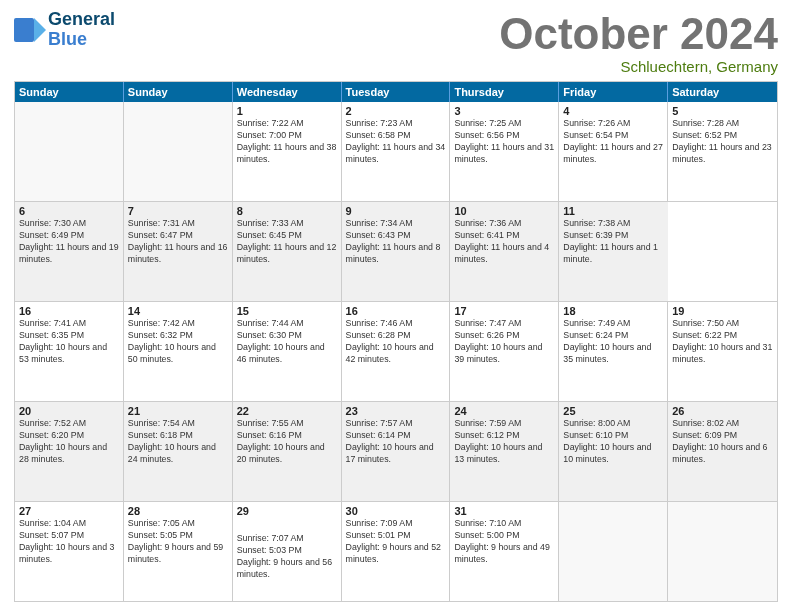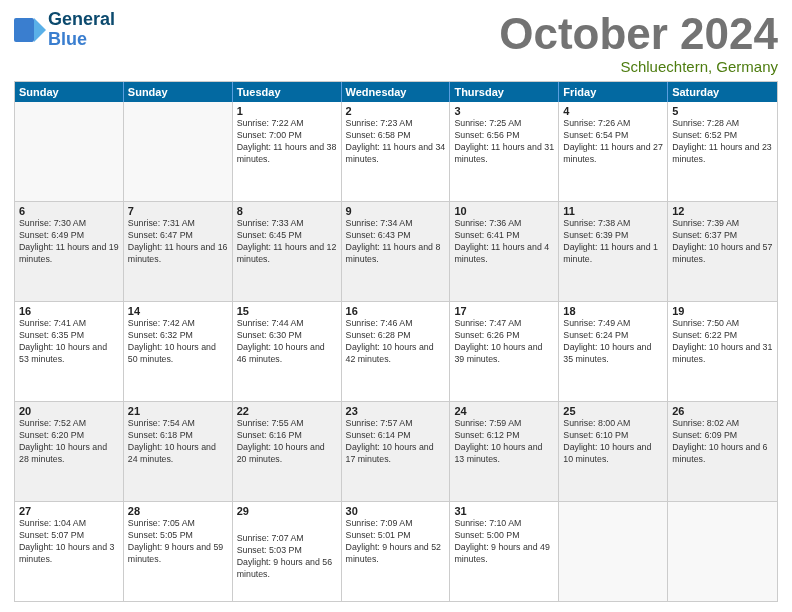--- a/index.html
+++ b/index.html
@@ -127,22 +127,22 @@
       <div class="month-title">October 2024</div>
       <div class="subtitle">Schluechtern, Germany</div>
     </div>
   </div>
 
   <div class="calendar">
     <div class="cal-header">
 
     <div class="cal-header-cell">Sunday</div>
         <div class="cal-header-cell">Sunday</div>
+        <div class="cal-header-cell">Wednesday</div>
         <div class="cal-header-cell">Tuesday</div>
-        <div class="cal-header-cell">Wednesday</div>
         <div class="cal-header-cell">Thursday</div>
         <div class="cal-header-cell">Friday</div>
         <div class="cal-header-cell">Saturday</div>
       </div>
     <div class="cal-body">
 
     <div class="cal-row">
           <div class="cal-cell empty"></div>
           <div class="cal-cell empty"></div>
           <div class="cal-cell">
@@ -206,26 +206,20 @@
             <div class="day-info" style="white-space: pre-line;">Sunrise: 7:36 AM
 Sunset: 6:41 PM
 Daylight: 11 hours and 4 minutes.</div>
           </div>
           <div class="cal-cell">
             <div class="day-num">11</div>
             <div class="day-info" style="white-space: pre-line;">Sunrise: 7:38 AM
 Sunset: 6:39 PM
 Daylight: 11 hours and 1 minute.</div>
           </div>
-          <div class="cal-cell">
-            <div class="day-num">12</div>
-            <div class="day-info" style="white-space: pre-line;">Sunrise: 7:39 AM
-Sunset: 6:37 PM
-Daylight: 10 hours and 57 minutes.</div>
-          </div>
         </div>
         <div class="cal-row">
           <div class="cal-cell">
             <div class="day-num">16</div>
             <div class="day-info" style="white-space: pre-line;">Sunrise: 7:41 AM
 Sunset: 6:35 PM
 Daylight: 10 hours and 53 minutes.</div>
           </div>
           <div class="cal-cell">
             <div class="day-num">14</div>

